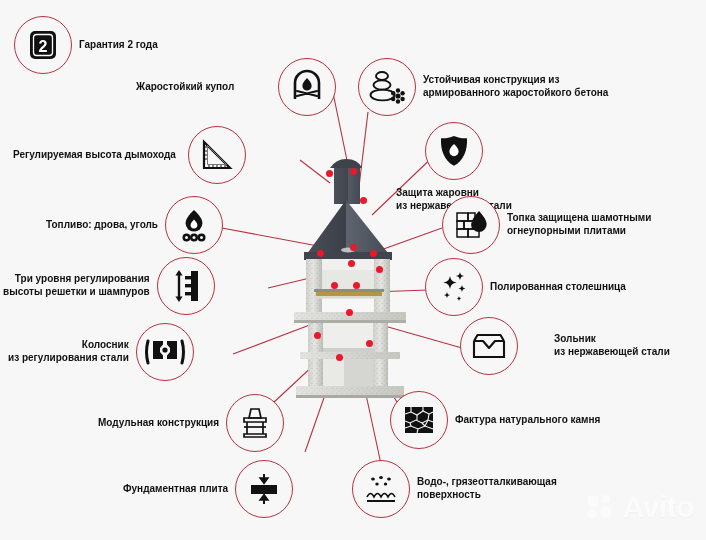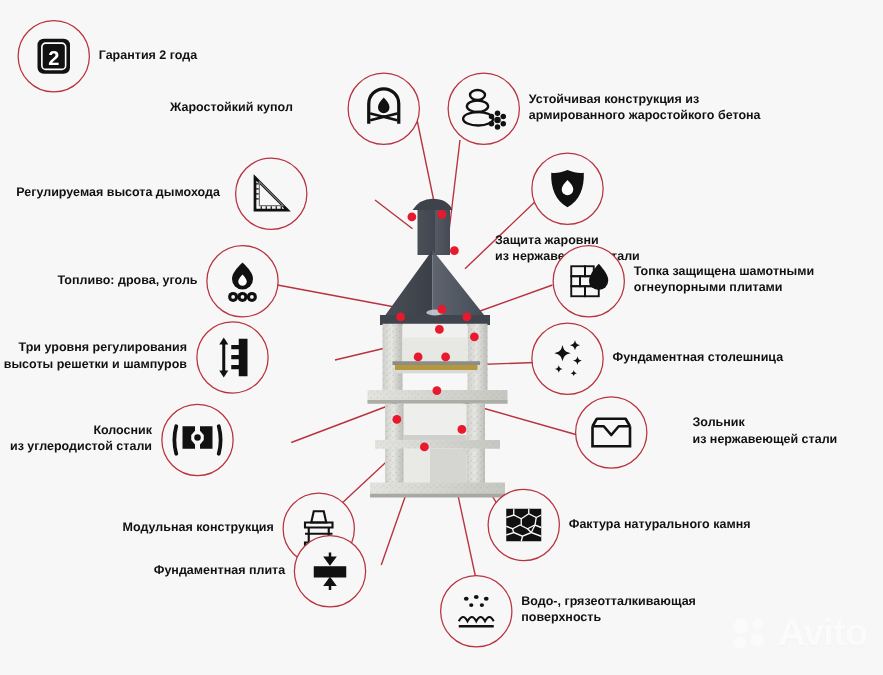--- a/index.html
+++ b/index.html
@@ -235,39 +235,39 @@
     <span class="badge">
       <svg width="42" height="30" viewBox="0 0 42 30">
         <path d="M4,4 q-3,11 0,22" fill="none" stroke="#111" stroke-width="3" stroke-linecap="round"></path>
         <path d="M38,4 q3,11 0,22" fill="none" stroke="#111" stroke-width="3" stroke-linecap="round"></path>
         <path d="M9,4 h10 v3.5 l-3,3.5 v4 l3,3.5 V22 H9 z" fill="#111"></path>
         <path d="M33,4 H23 v3.5 l3,3.5 v4 l-3,3.5 V22 h10 z" fill="#111"></path>
         <circle cx="21" cy="13" r="2.6" fill="#111"></circle>
       </svg>
     </span>
     <span class="lbl">Колосник
-  из углеродистой стали</span>
+  из регулирования стали</span>
   </div>
 
   <div class="feat rev" style="left:98px;top:394px;">
     <span class="badge">
       <svg width="38" height="38" viewBox="0 0 38 38">
         <g fill="none" stroke="#111" stroke-width="1.7">
           <path d="M13,14 L15,5 L23,5 L25,14 z"></path>
           <path d="M8,14 L30,14 L30,18 L8,18 z"></path>
           <path d="M11,18 L11,30 M27,18 L27,30"></path>
           <path d="M8,23 L30,23"></path>
           <path d="M8,30 L30,30 L30,33 L8,33 z"></path>
         </g>
       </svg>
     </span>
     <span class="lbl">Модульная конструкция</span>
   </div>
 
-  <div class="feat rev" style="left:123px;top:428px;">
+  <div class="feat rev" style="left:123px;top:460px;">
     <span class="badge">
       <svg width="38" height="38" viewBox="0 0 38 38">
         <rect x="6" y="15" width="26" height="9" fill="#111"></rect>
         <path d="M19,4 L19,11 M19,13 L15.5,8.2 L22.5,8.2 z" stroke="#111" stroke-width="2" fill="#111"></path>
         <path d="M19,34 L19,27 M19,25 L15.5,29.8 L22.5,29.8 z" stroke="#111" stroke-width="2" fill="#111"></path>
       </svg>
     </span>
     <span class="lbl">Фундаментная плита</span>
   </div>
 
@@ -329,21 +329,21 @@
       <svg width="38" height="38" viewBox="0 0 38 38">
         <g fill="#111">
           <path d="M15,8 c1.1,4.4 2.1,5.4 6.5,6.5 c-4.4,1.1 -5.4,2.1 -6.5,6.5 c-1.1,-4.4 -2.1,-5.4 -6.5,-6.5 C12.9,13.4 13.9,12.4 15,8 z"></path>
           <path d="M25,4 c.7,2.8 1.3,3.4 4.1,4.1 c-2.8,.7 -3.4,1.3 -4.1,4.1 c-.7,-2.8 -1.3,-3.4 -4.1,-4.1 C23.7,7.4 24.3,6.8 25,4 z"></path>
           <path d="M27,17 c.6,2.4 1.1,2.9 3.5,3.5 c-2.4,.6 -2.9,1.1 -3.5,3.5 c-.6,-2.4 -1.1,-2.9 -3.5,-3.5 C25.9,19.9 26.4,19.4 27,17 z"></path>
           <path d="M12,24 c.5,2.1 1,2.6 3.1,3.1 c-2.1,.5 -2.6,1 -3.1,3.1 c-.5,-2.1 -1,-2.6 -3.1,-3.1 C11,26.6 11.5,26.1 12,24 z"></path>
           <path d="M24,28 c.4,1.7 .8,2.1 2.5,2.5 c-1.7,.4 -2.1,.8 -2.5,2.5 c-.4,-1.7 -.8,-2.1 -2.5,-2.5 C23.2,30.1 23.6,29.7 24,28 z"></path>
         </g>
       </svg>
     </span>
-    <span class="lbl">Фундаментная столешница</span>
+    <span class="lbl">Полированная столешница</span>
   </div>
 
   <div class="feat" style="left:460px;top:317px;gap:36px;">
     <span class="badge">
       <svg width="38" height="32" viewBox="0 0 38 32">
         <path d="M4,11 L4,27 L34,27 L34,11" fill="none" stroke="#111" stroke-width="2.1"></path>
         <path d="M4,11 L7.5,5 L30.5,5 L34,11" fill="none" stroke="#111" stroke-width="2.1" stroke-linejoin="round"></path>
         <path d="M4,11 L13,11 L19,18 L25,11 L34,11" fill="none" stroke="#111" stroke-width="2.1" stroke-linejoin="round"></path>
       </svg>
     </span>

